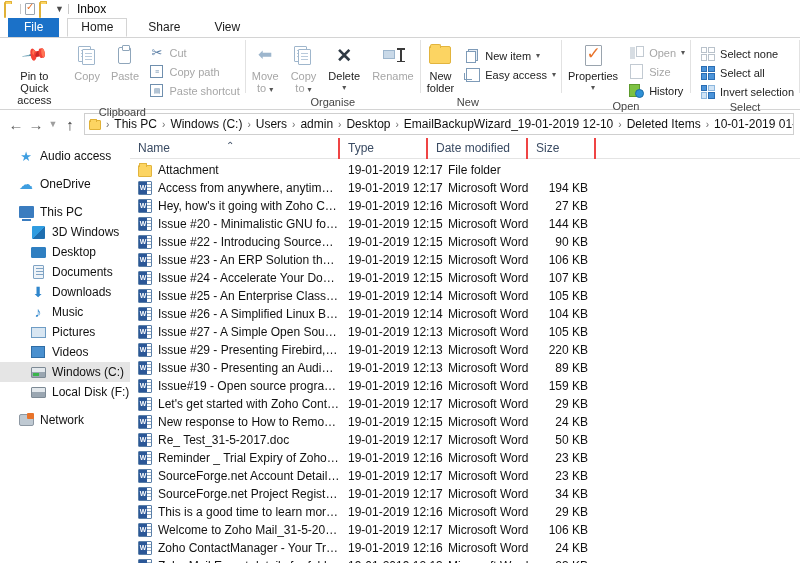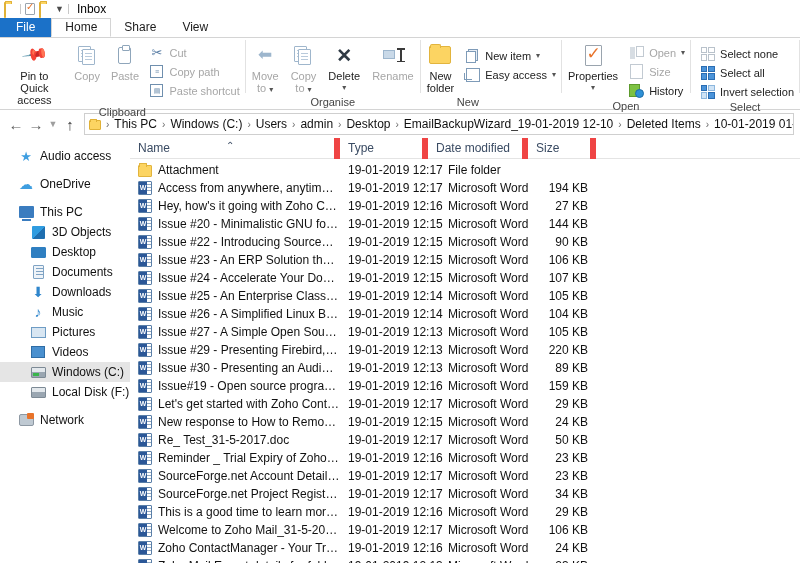--- a/index.html
+++ b/index.html
@@ -37,21 +37,21 @@
   .props-mini:after{
     content:"✓"; position:absolute; left:0px; top:-3px; font-size:10px; color:#e8732a; line-height:12px;
   }
   .qat-chev { font-size:9px; color:#4b4b4b; line-height:12px; }
   .title-text { font-size:12px; color:#000; margin-left:4px; }
 
   
   .tabbar { height:19px; display:flex; align-items:stretch; flex:0 0 19px; background:#fff; }
   .tab {
     padding:0 13px; display:flex; align-items:center; font-size:12px; color:#1b1b1b;
-    height:19px; line-height:19px; cursor:default;
+    height:19px; line-height:19px; cursor:default;margin-left:8px;
   }
   .tab.file { background:#1b71c8; color:#fff; padding:0 16px; }
   .tab.active { background:#ffffff; border:1px solid #d4d4d4; border-bottom:1px solid #fff; position:relative; z-index:3; }
 
   
   .ribbon {
     flex:0 0 73px; height:73px; background:#ffffff; border-top:1px solid #d4d4d4;
     border-bottom:1px solid #d4d4d4; display:flex; position:relative;
   }
   .rgroup { display:flex; flex-direction:column; position:relative; height:72px; }
@@ -164,21 +164,21 @@
   .hdd-ico.win:after{content:"";position:absolute;left:1px;bottom:1px;width:6px;height:3px;background:#39b54a;}
   .net-ico { width:15px; height:12px; background:#bfc9d2; border:1px solid #8d98a3; border-radius:2px; position:relative;}
   .net-ico:after{content:"";position:absolute;right:-1px;top:-2px;width:7px;height:6px;background:#e8732a;border-radius:1px;}
 
   
   .list { flex:1; display:flex; flex-direction:column; min-width:0; background:#fff; }
   .colhead {
     height:21px; display:flex; align-items:center; border-bottom:1px solid #e4e4e4;
     font-size:12px; color:#3a4b63; position:relative; background:#fff;
   }
-  .colhead .ch { padding-left:8px; height:21px; line-height:21px; border-right:6px solid #ef4444; position:relative; }
+  .colhead .ch { padding-left:8px; height:21px; line-height:21px; border-right:2px solid #ef4444; position:relative; }
   .ch.name { width:210px; }
   .ch.date { width:100px; }
   .ch.type { width:88px; }
   .ch.size  { width:68px; }
   .ch.blank { flex:1; border-right:none; }
   .sortmark { position:absolute; left:96px; top:-3px; font-size:10px; color:#3a4b63; }
 
   .rows { flex:1; overflow:hidden; padding-top:2px; }
   .row { height:18px; display:flex; align-items:center; font-size:12px; color:#111; }
   .row .c-name { width:210px; display:flex; align-items:center; gap:6px; padding-left:8px; overflow:hidden; white-space:nowrap; }
@@ -483,21 +483,21 @@
       <div class="navitem">
         <span class="nico">
             <span class="pc-ico"></span>
           </span>
         <span>This PC</span>
       </div>
       <div class="navitem child">
         <span class="nico">
             <span class="cube-ico"></span>
           </span>
-        <span>3D Objects</span>
+        <span>3D Windows</span>
       </div>
       <div class="navitem child">
         <span class="nico">
             <span class="desk-ico"></span>
           </span>
         <span>Desktop</span>
       </div>
       <div class="navitem child">
         <span class="nico">
             <span class="docs-ico"></span>

